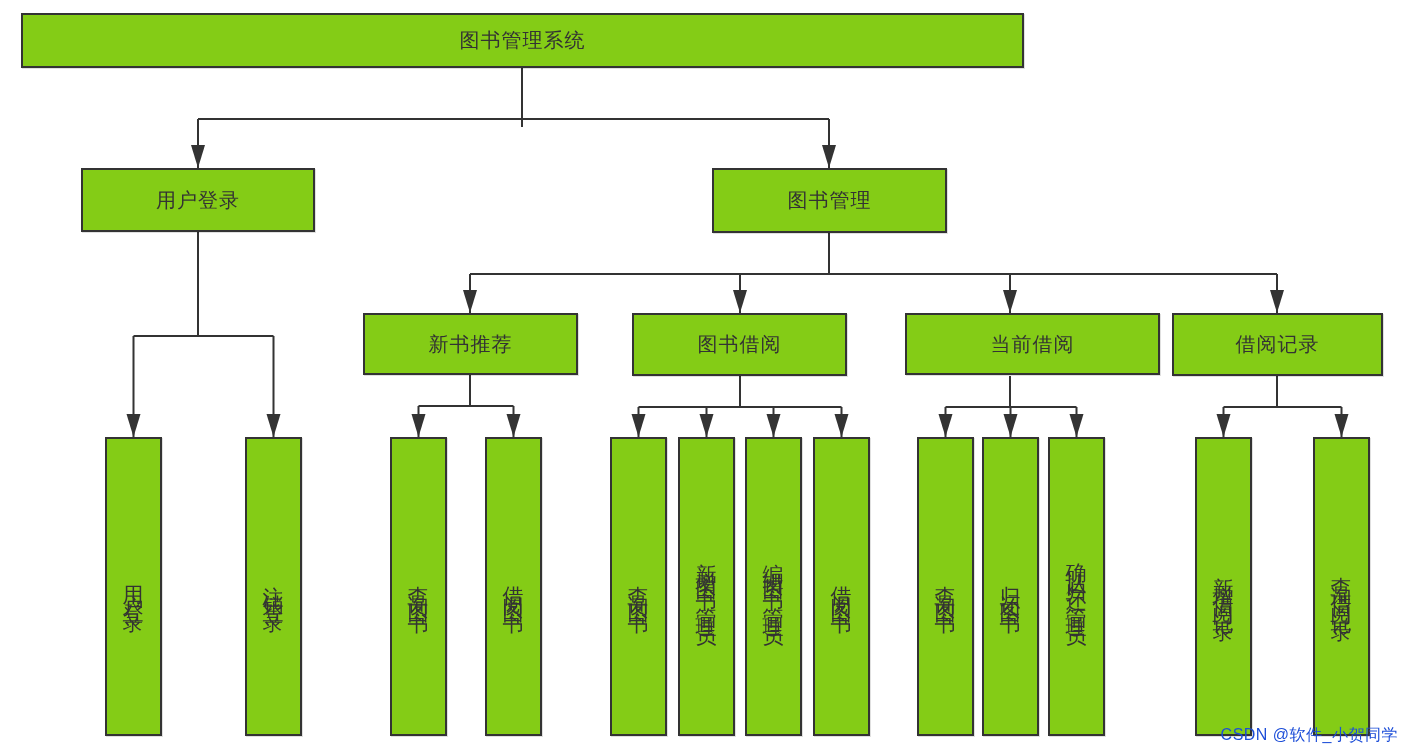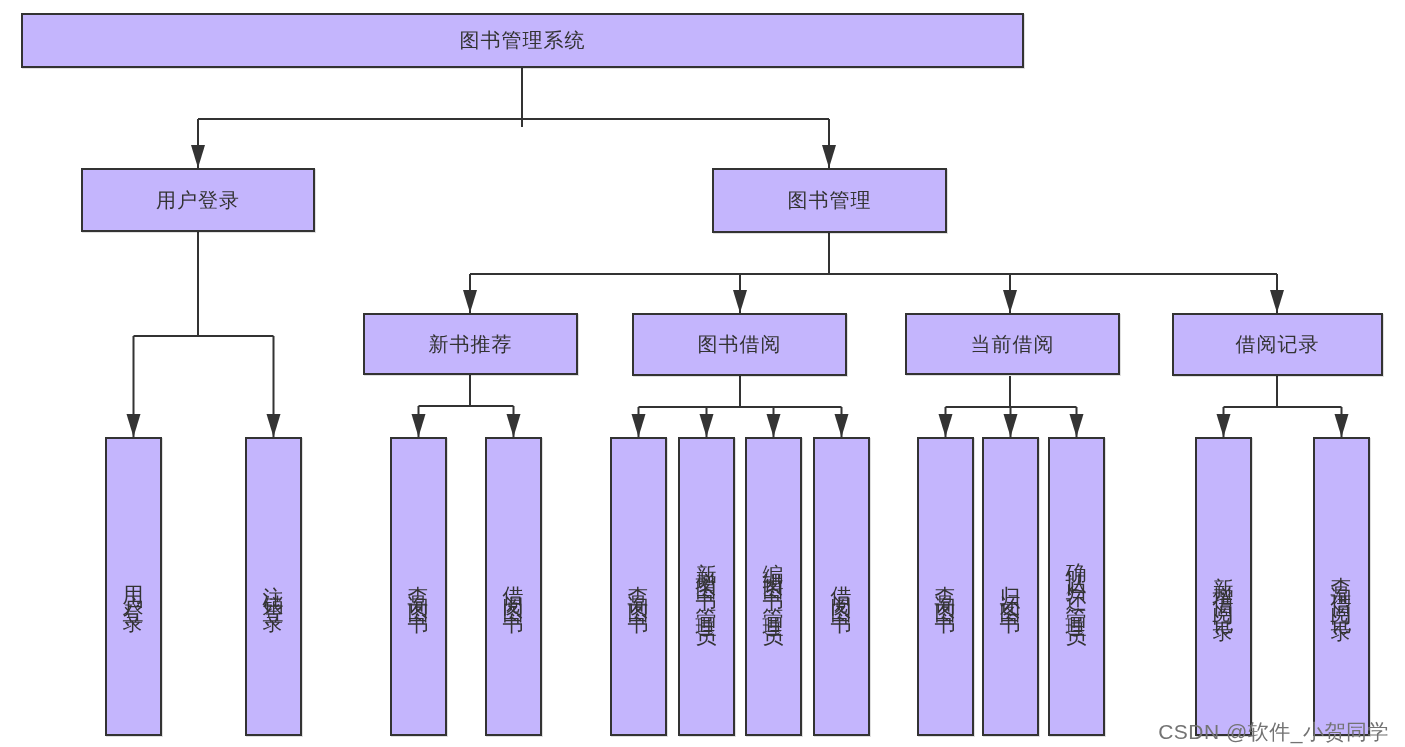--- a/index.html
+++ b/index.html
@@ -23,21 +23,21 @@
     fill: none;
   }
   .connector-layer polygon {
     fill: #333333;
     stroke: none;
   }
   .node {
     position: absolute;
     box-sizing: border-box;
     border: 2px solid #333333;
-    background: #c4b5fd;
+    background: #84cc16;
     display: flex;
     align-items: center;
     justify-content: center;
     box-shadow: 1px 1px 0 rgba(0,0,0,0.12);
   }
   .hbox {
     font-size: 20px;
     letter-spacing: 1px;
     white-space: nowrap;
   }
@@ -48,24 +48,24 @@
     font-size: 21px;
   }
   .vbox span {
     writing-mode: vertical-rl;
     letter-spacing: 9px;
     line-height: 1;
     white-space: nowrap;
   }
   .watermark {
     position: absolute;
-    right: 16px;
+    right: 7px;
     bottom: 1px;
-    font-size: 21px;
-    color: #737373;
+    font-size: 16px;
+    color: #1d4ed8;
     letter-spacing: 0.5px;
     white-space: nowrap;
     z-index: 5;
   }
 </style>
 </head>
 <body>
 
 <div class="stage">
 
@@ -122,21 +122,21 @@
   <div class="node hbox" style="left:363px; top:313px; width:215px; height:62px;">
     <span>新书推荐</span>
   </div>
 
   <div class="node hbox" style="left:712px; top:168px; width:235px; height:65px;">
     <span>图书管理</span>
   </div>
   <div class="node hbox" style="left:632px; top:313px; width:215px; height:63px;">
     <span>图书借阅</span>
   </div>
-  <div class="node hbox" style="left:905px; top:313px; width:215px; height:62px;align-items:center;">
+  <div class="node hbox" style="left:905px; top:313px; width:255px; height:62px;align-items:center;">
     <span>当前借阅</span>
   </div>
   <div class="node hbox" style="left:1172px; top:313px; width:211px; height:63px;">
     <span>借阅记录</span>
   </div>
 
   <div class="node vbox" style="left:105px;">
     <span>用户登录</span>
   </div>
   <div class="node vbox" style="left:245px;">

